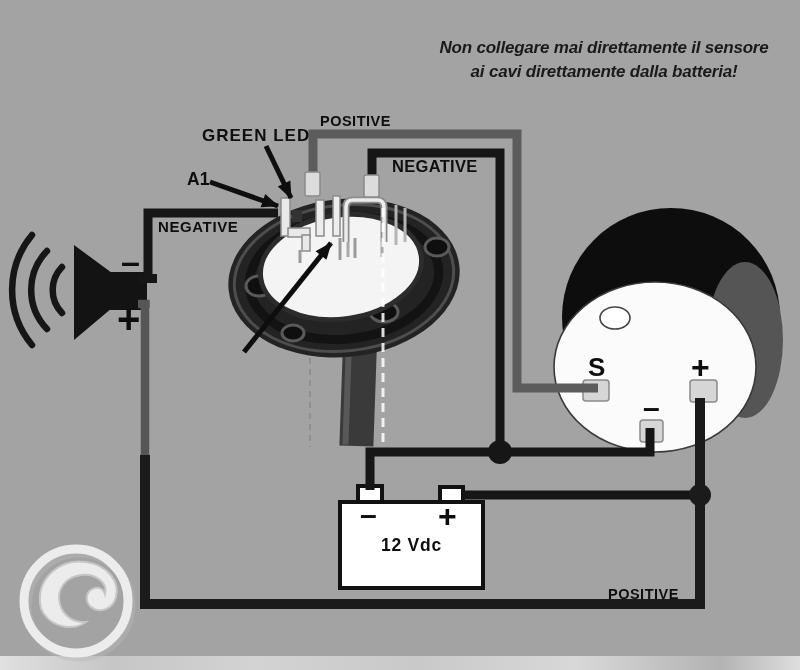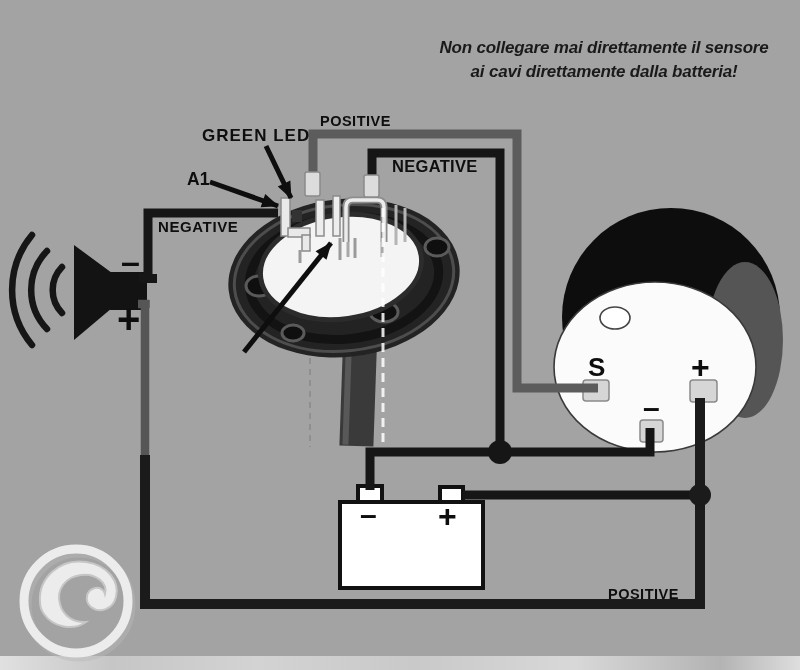--- a/index.html
+++ b/index.html
@@ -124,20 +124,21 @@
 
   <div class="lbl sym" style="left:121px;top:244px;font-size:34px;">–</div>
   <div class="lbl sym" style="left:117px;top:299px;font-size:40px;">+</div>
 
   <div class="lbl" style="left:588px;top:354px;font-size:26px;">S</div>
   <div class="lbl sym" style="left:691px;top:351px;font-size:32px;">+</div>
   <div class="lbl sym" style="left:643px;top:393px;font-size:30px;">–</div>
 
   <div class="lbl sym" style="left:360px;top:500px;font-size:30px;">–</div>
   <div class="lbl sym" style="left:438px;top:500px;font-size:32px;">+</div>
+  <div class="lbl" style="left:340px;top:537px;width:143px;text-align:center;font-size:17.5px;letter-spacing:0.8px;">12 Vdc</div>
 
   <div id="watermark">
     <svg id="wm-logo" width="125" height="125" viewBox="0 0 125 125">
       <circle cx="60" cy="61" r="52" fill="none" stroke="#b9b9b9" stroke-width="9" opacity="0.45" transform="translate(3,4)"></circle>
       <circle cx="60" cy="61" r="52" fill="none" stroke="#ececec" stroke-width="9"></circle>
       <path d="M 24 62 C 22 38 44 18 70 22 C 92 25 104 42 100 57 C 97 69 84 74 75 67
                C 68 61 70 50 79 48 C 84 47 88 50 89 54 C 92 43 80 33 65 35
                C 49 37 40 50 44 64 C 47 76 58 83 70 82 C 56 92 36 86 28 74 C 25 70 24 66 24 62 Z" fill="#ececec" stroke="#c6c6c6" stroke-width="2"></path>
     </svg>
 

